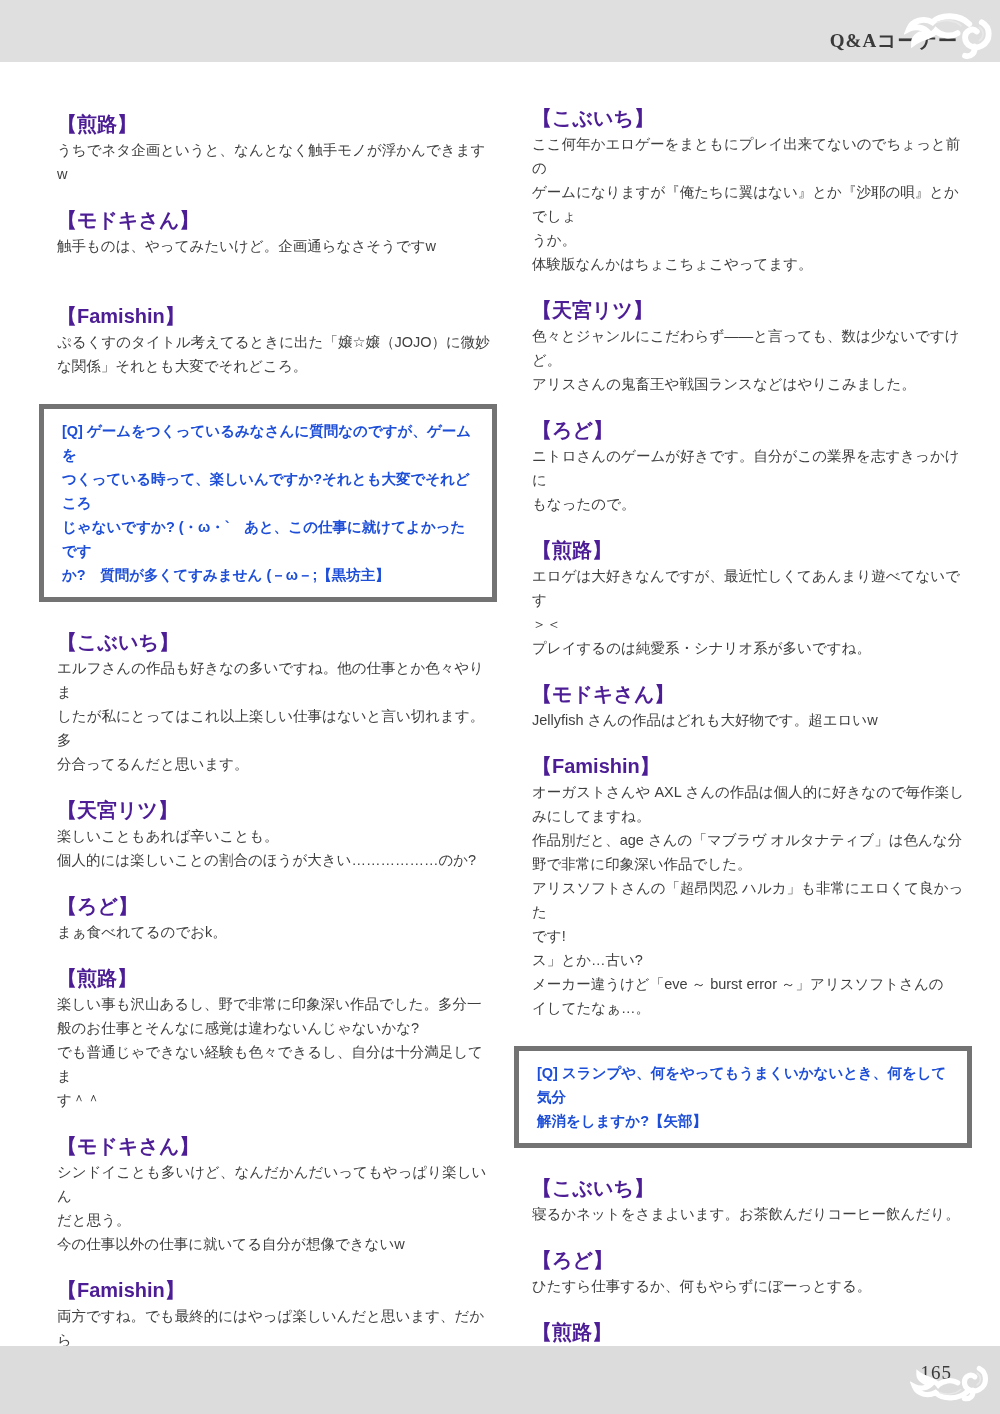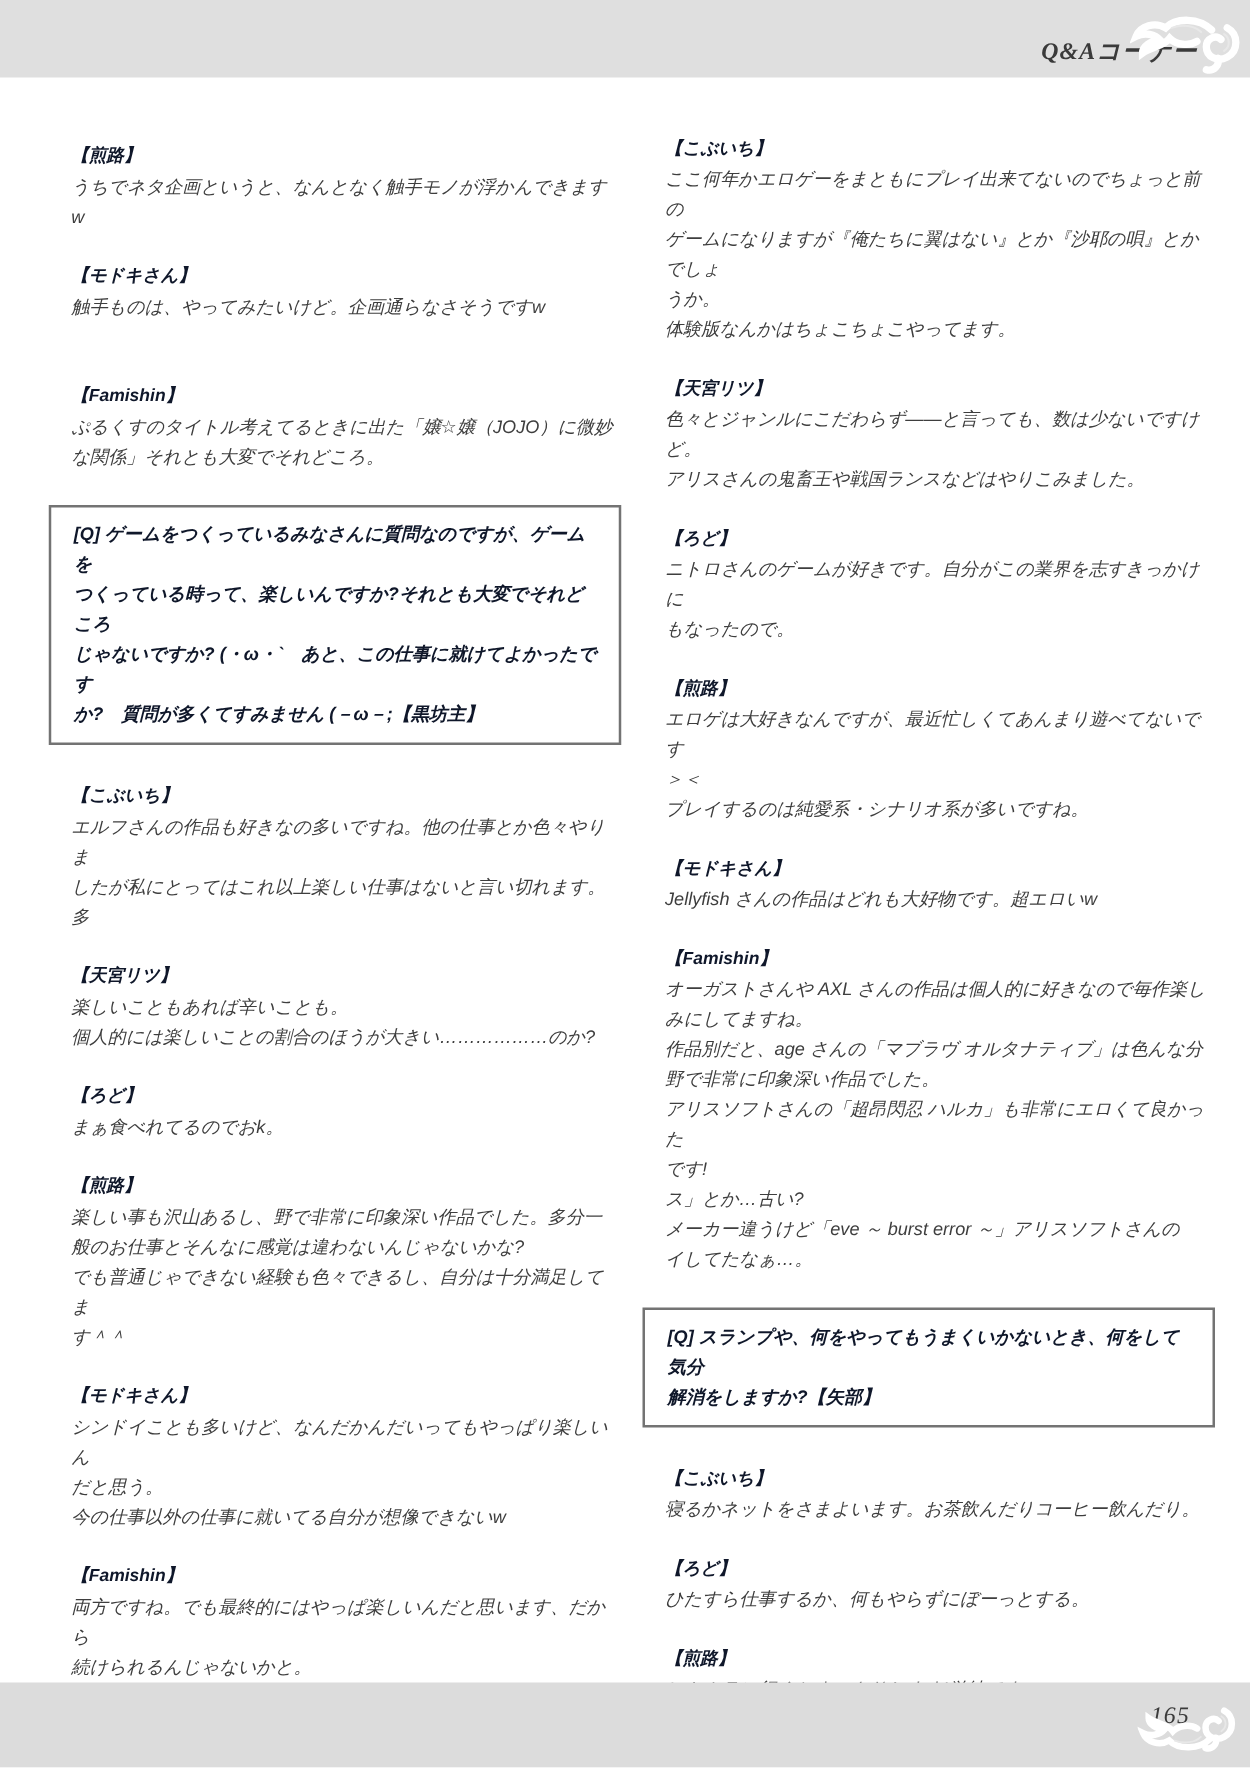--- a/index.html
+++ b/index.html
@@ -3,21 +3,20 @@
 <meta charset="utf-8">
 <style>
   html,body{margin:0;padding:0;background:#f2f2f2;}
   .page{
     position:relative;
     width:1000px;height:1414px;
     background:#ffffff;
     overflow:hidden;
     font-family:"Liberation Sans","DejaVu Sans",sans-serif;
     color:#3e3e3e;
-    font-style:italic;
   }
   
   .band-top{position:absolute;top:0;left:0;width:1000px;height:62px;background:#dfdfdf;}
   .band-bottom{position:absolute;bottom:0;left:0;width:1000px;height:68px;background:#dcdcdc;}
   .header-title{
     position:absolute;top:28px;right:42px;
     font-family:"Liberation Serif","DejaVu Serif",serif;
     font-weight:bold;font-size:19px;color:#3a3a3a;letter-spacing:1px;
   }
   .page-number{
@@ -29,30 +28,30 @@
   .ornament-top{top:6px;right:4px;width:92px;height:56px;}
   .ornament-bottom{bottom:6px;right:8px;width:82px;height:52px;}
   
   .column{position:absolute;width:436px;font-size:14.5px;line-height:24px;}
   .col-left{left:57px;top:112px;}
   .col-right{left:532px;top:106px;}
   .entry{margin:0 0 22px 0;}
   .gap-lg{margin-bottom:46px;}
   .speaker{
     margin:0 0 2px 0;
-    font-size:14px;line-height:24px;
-    font-weight:bold;color:#0f172a;
+    font-size:20px;line-height:24px;
+    font-weight:bold;color:#4c1d95;
   }
   .line{min-height:24px;}
   .qbox{
-    border:2px solid #737373;
+    border:5px solid #737373;
     background:#ffffff;
     margin:26px -4px 28px -18px;
     padding:10px 14px 10px 18px;
-    font-weight:bold;color:#0f172a;
+    font-weight:bold;color:#1d4ed8;
   }
 </style>
 </head>
 <body>
 
 <div class="page">
 
   <div class="band-top"></div>
   <div class="header-title">Q&amp;Aコーナー</div>
   <svg class="ornament ornament-top" viewBox="0 0 110 64" aria-hidden="true">
@@ -91,20 +90,21 @@
         <div class="line">[Q] ゲームをつくっているみなさんに質問なのですが、ゲームを</div>
         <div class="line">つくっている時って、楽しいんですか?それとも大変でそれどころ</div>
         <div class="line">じゃないですか? (・ω・`　あと、この仕事に就けてよかったです</div>
         <div class="line">か?　質問が多くてすみません (－ω－;【黒坊主】</div>
       </section>
     <section class="entry">
       <h3 class="speaker">【こぶいち】</h3>
       <div>
           <div class="line">エルフさんの作品も好きなの多いですね。他の仕事とか色々やりま</div>
           <div class="line">したが私にとってはこれ以上楽しい仕事はないと言い切れます。多</div>
+          <div class="line">分合ってるんだと思います。</div>
         </div>
     </section>
     <section class="entry">
       <h3 class="speaker">【天宮リツ】</h3>
       <div>
           <div class="line">楽しいこともあれば辛いことも。</div>
           <div class="line">個人的には楽しいことの割合のほうが大きい………………のか?</div>
         </div>
     </section>
     <section class="entry">

